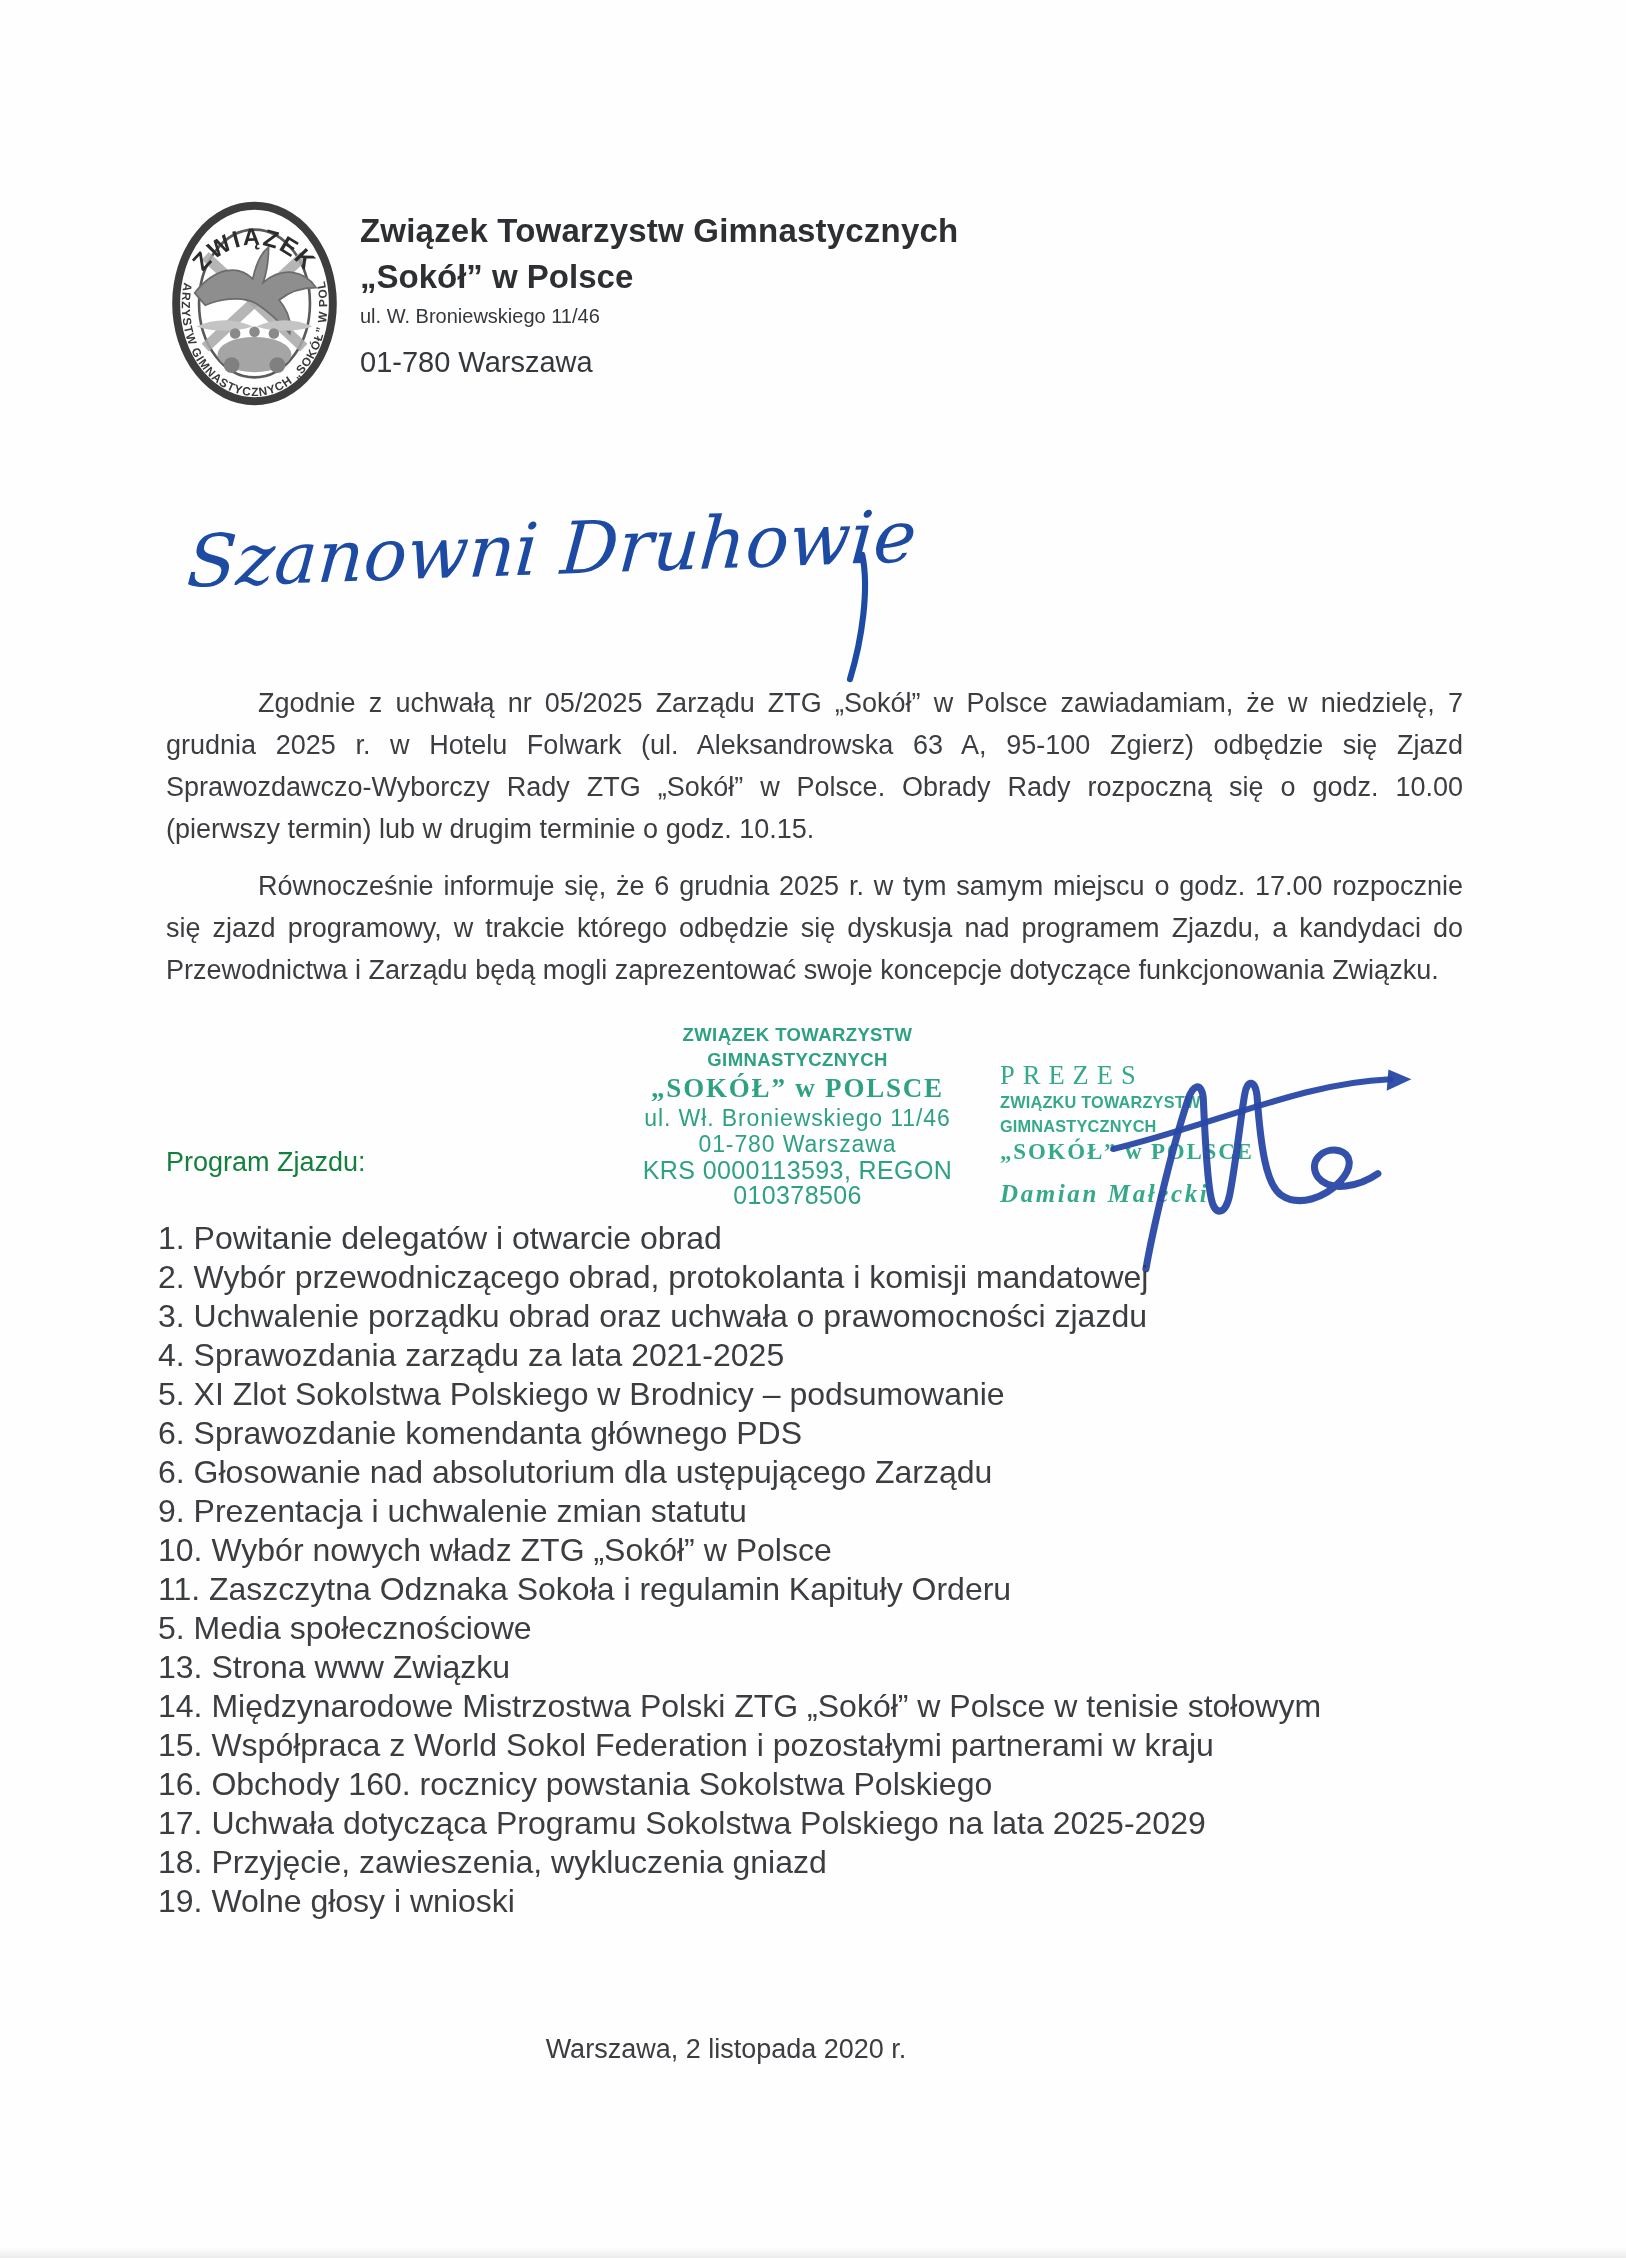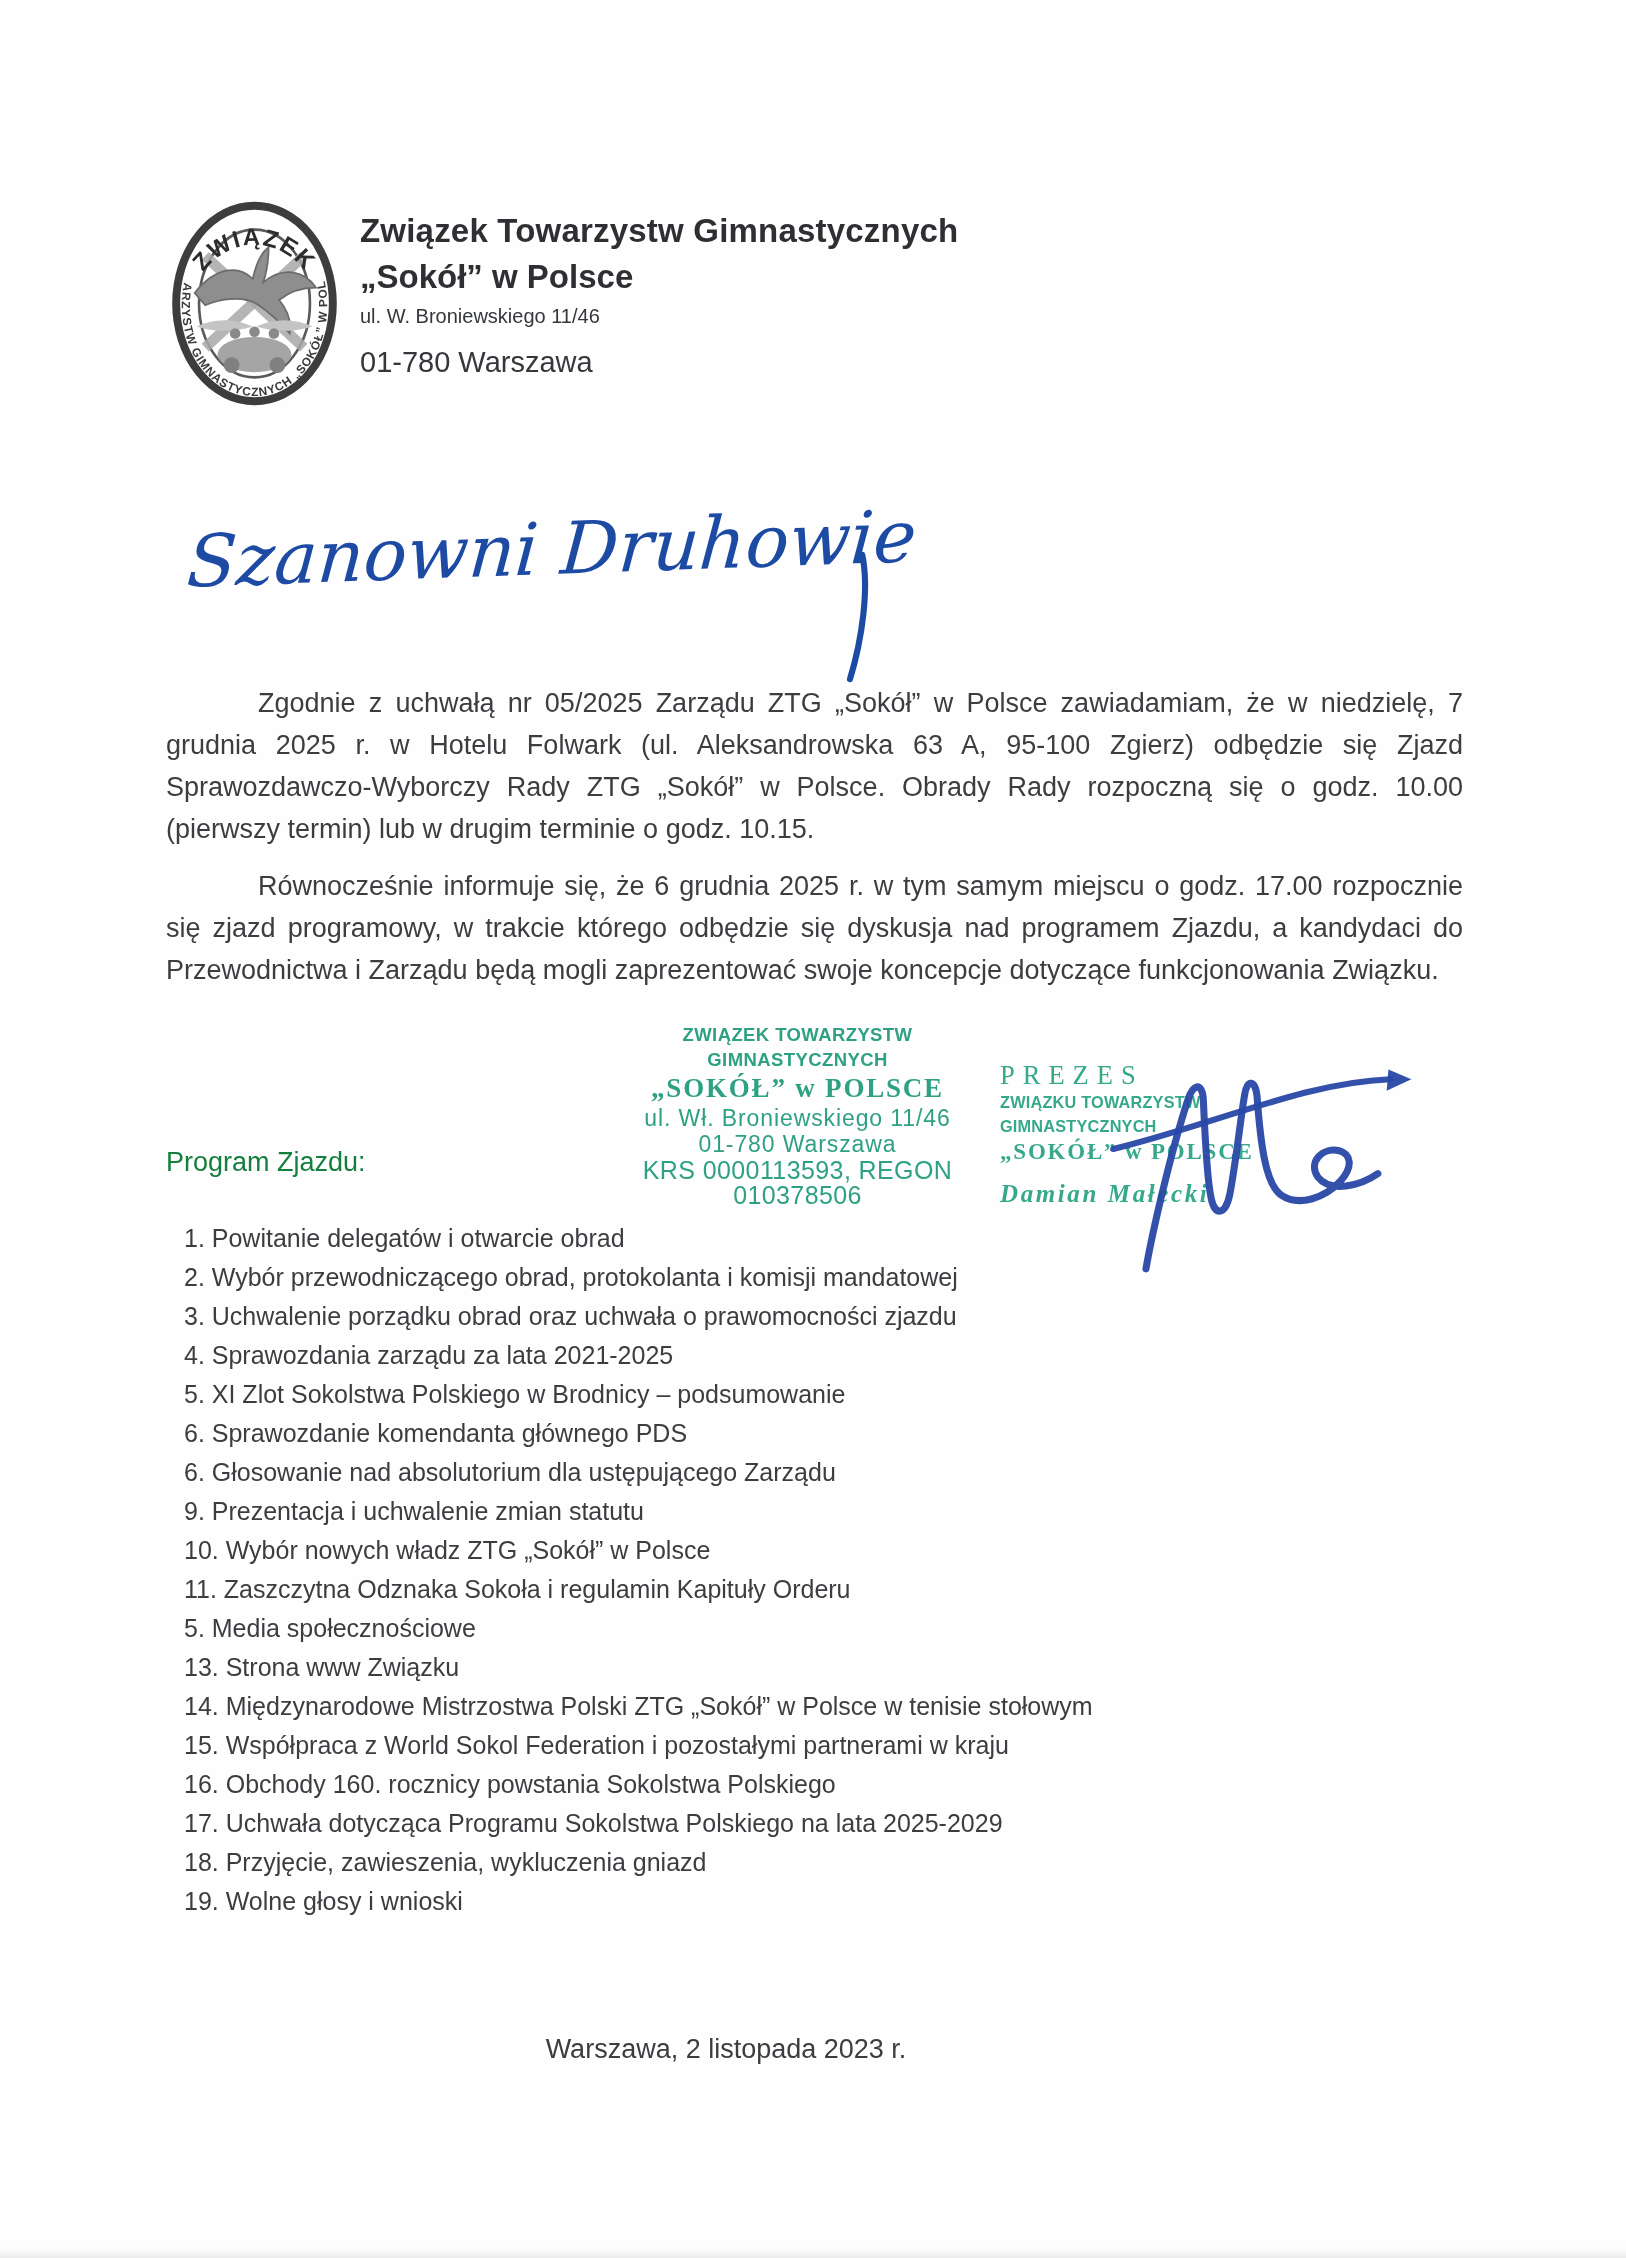--- a/index.html
+++ b/index.html
@@ -49,23 +49,23 @@
     text-align:left;color:#35a98a;
   }
   .prezes-stamp .p1{font-family:"Liberation Serif",serif;font-size:26.5px;letter-spacing:8px;line-height:29px;}
   .prezes-stamp .p2{font-size:16.3px;font-weight:bold;line-height:24px;letter-spacing:0.2px;}
   .prezes-stamp .p3{font-family:"Liberation Serif",serif;font-size:23px;font-weight:bold;letter-spacing:1.8px;line-height:27px;}
   .prezes-stamp .p4{font-family:"Liberation Serif",serif;font-size:25px;font-weight:bold;font-style:italic;letter-spacing:2.6px;line-height:30px;margin-top:14px;}
   .signature{position:absolute;left:1041px;top:1006px;}
   
   .program-label{position:absolute;left:166px;top:1147px;font-size:27px;color:#15803d;}
   .program-list{
-    position:absolute;left:184px;top:1219px;width:1323px;
+    position:absolute;left:158px;top:1219px;width:1323px;
     margin:0;padding:0;list-style:none;
-    font-size:25px;line-height:39px;color:#3b3d40;
+    font-size:32px;line-height:39px;color:#3b3d40;
   }
   
   .dateline{position:absolute;left:166px;top:2034px;width:1120px;text-align:center;font-size:27px;color:#3b3d40;}
   .scan-edge{position:absolute;left:0;bottom:0;width:100%;height:10.6px;background:linear-gradient(#fefefe,#ececec);}
 </style>
 </head>
 <body>
 
 <div class="page">
 
@@ -153,16 +153,16 @@
       <li>5. Media społecznościowe</li>
       <li>13. Strona www Związku</li>
       <li>14. Międzynarodowe Mistrzostwa Polski ZTG „Sokół” w Polsce w tenisie stołowym</li>
       <li>15. Współpraca z World Sokol Federation i pozostałymi partnerami w kraju</li>
       <li>16. Obchody 160. rocznicy powstania Sokolstwa Polskiego</li>
       <li>17. Uchwała dotycząca Programu Sokolstwa Polskiego na lata 2025-2029</li>
       <li>18. Przyjęcie, zawieszenia, wykluczenia gniazd</li>
       <li>19. Wolne głosy i wnioski</li>
     </ol>
 
-  <div class="dateline">Warszawa, 2 listopada 2023 r.</div>
+  <div class="dateline">Warszawa, 2 listopada 2020 r.</div>
   <div class="scan-edge"></div>
 </div>
 
 
 </body></html>

